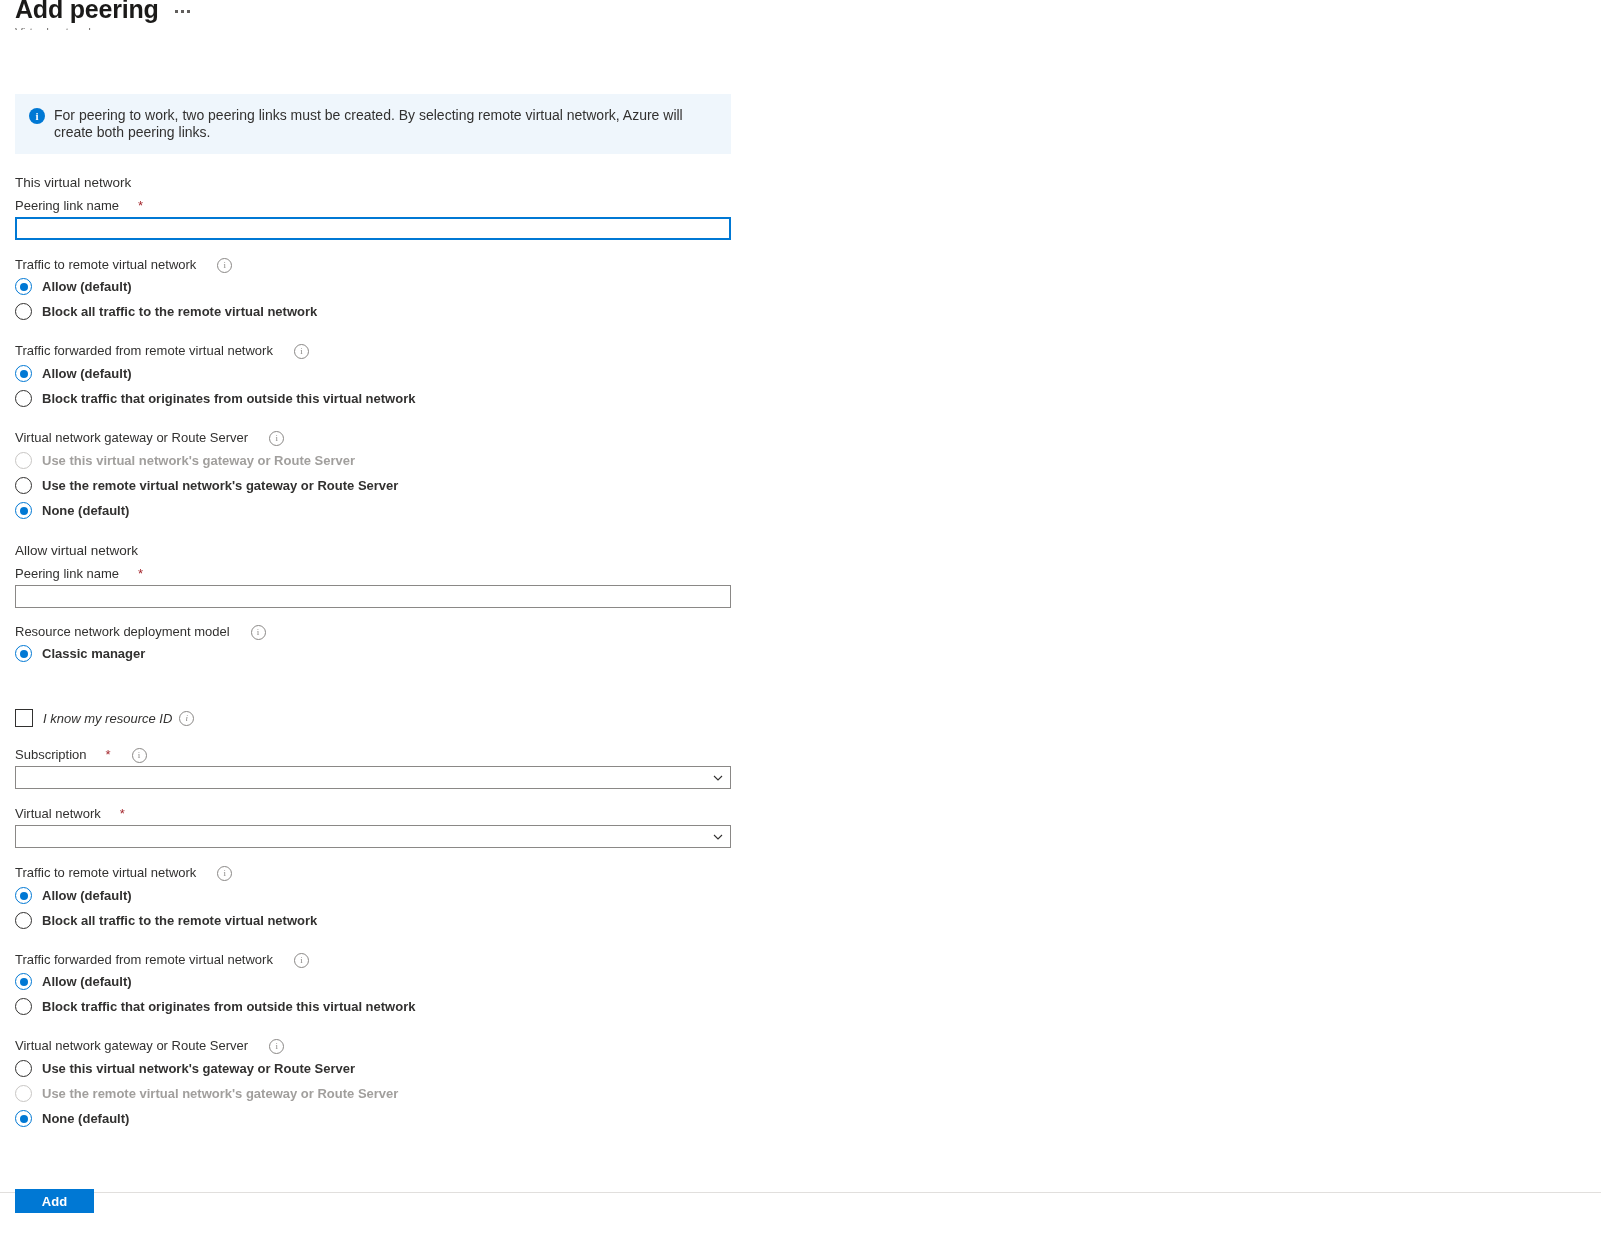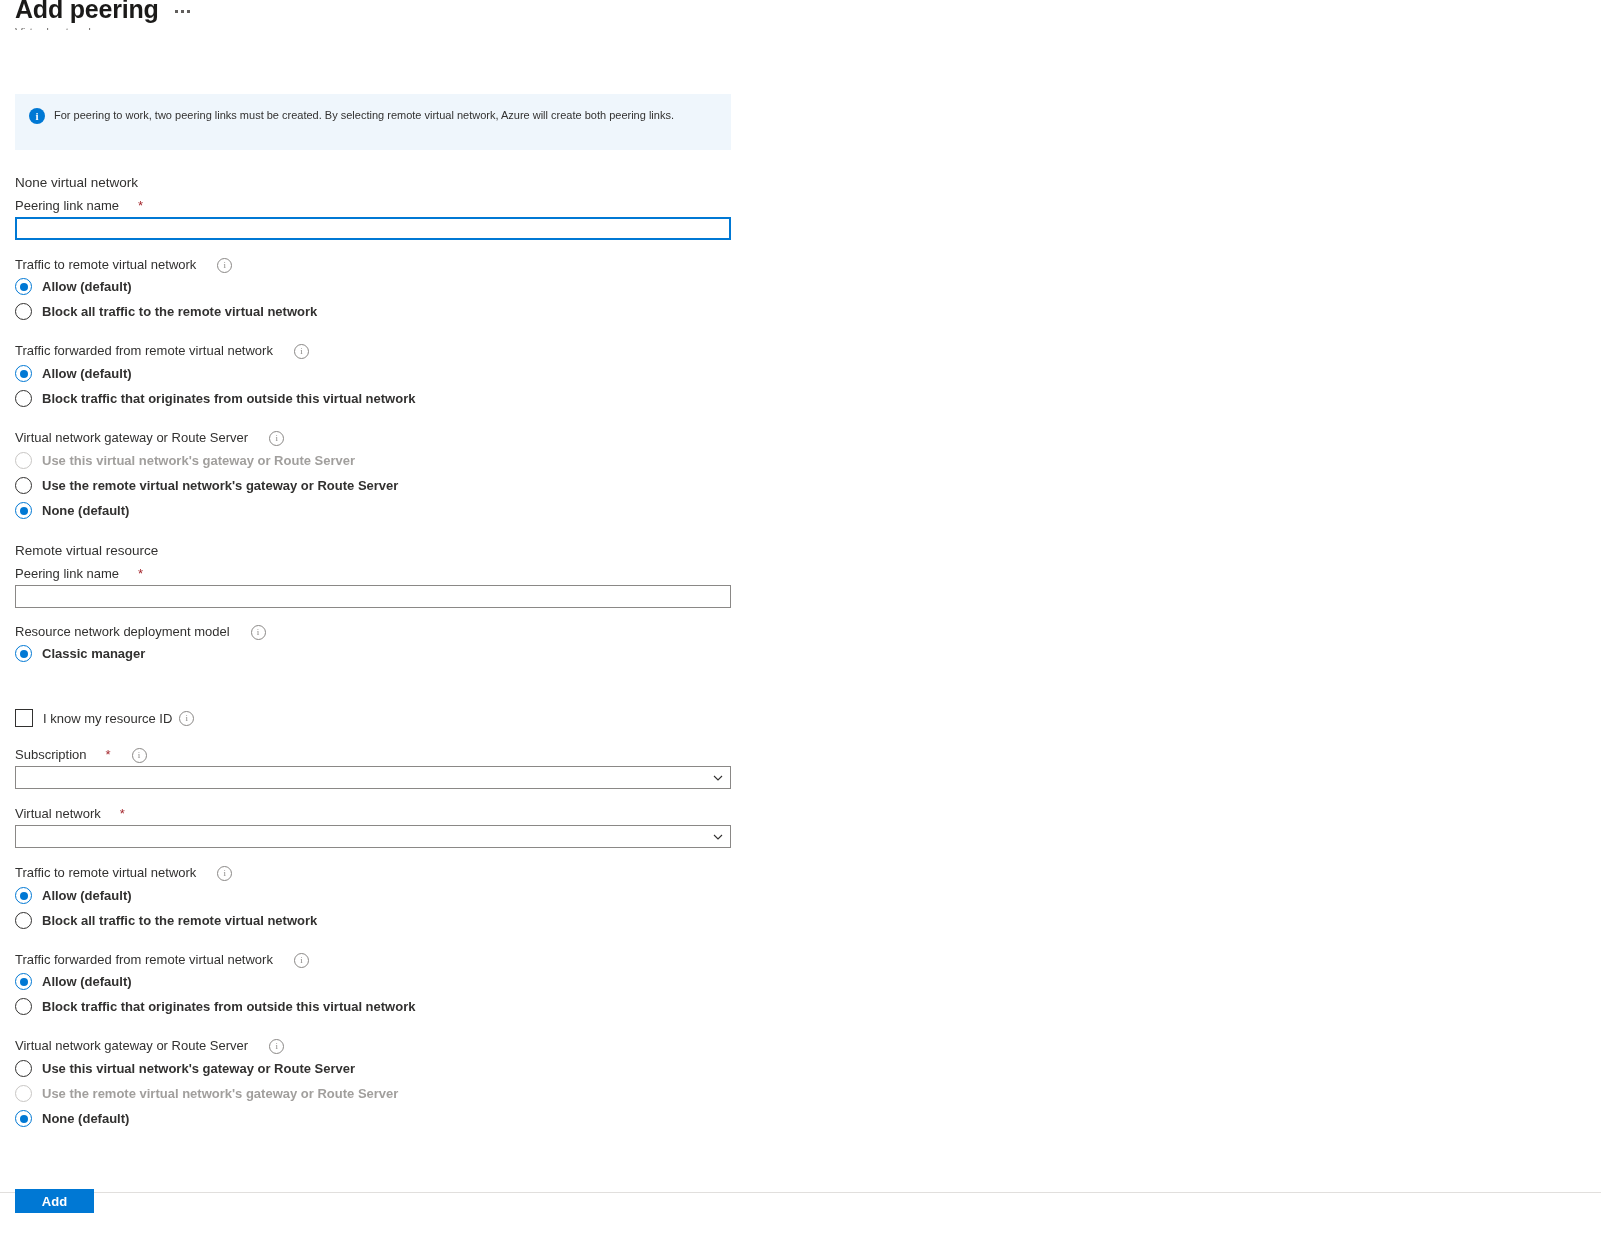--- a/index.html
+++ b/index.html
@@ -88,21 +88,21 @@
     background: #0078d4;
     color: #ffffff;
     font-size: 11px;
     font-weight: 700;
     font-family: "Liberation Serif", serif;
     line-height: 16px;
     text-align: center;
     margin-top: 1px;
   }
   .info-text {
-    font-size: 11px;
+    font-size: 14px;
     line-height: 17px;
     color: #323130;
     max-width: 650px;
   }
 
   
   .section-title {
     font-size: 13.5px;
     color: #323130;
     line-height: 18px;
@@ -247,20 +247,21 @@
     border: 1.4px solid #323130;
     box-sizing: border-box;
     background: #ffffff;
   }
   .checkbox-label {
     font-size: 13px;
     color: #323130;
     display: flex;
     align-items: flex-start;
     gap: 4px;
+    font-style: italic;
   }
 
   
   .footer-divider {
     position: absolute;
     left: 0;
     top: 1192px;
     width: 1601px;
     height: 1px;
     background: #e1dfdd;
@@ -293,21 +294,21 @@
   </button>
 </div>
 <div class="blade-subtitle">Virtual network</div>
 
 <div class="info-banner">
   <div class="info-icon-filled">i</div>
   <div class="info-text">For peering to work, two peering links must be created. By selecting remote virtual network, Azure will create both peering links.</div>
 </div>
 
 <div class="col" style="top:174px;">
-  <div class="section-title">None virtual network</div>
+  <div class="section-title">This virtual network</div>
 </div>
 
 <div class="col" style="top:197px;">
   <div class="field-label">
     <span>Peering link name</span>
     <span class="req-star">*</span>
   </div>
 </div>
 <div class="col" style="top:217px;">
   <input class="text-input focused" type="text" autofocus="" value="" style="">
@@ -362,21 +363,21 @@
     <span class="radio-mark"></span>
     <span class="radio-label">Use the remote virtual network's gateway or Route Server</span>
   </div>
   <div class="radio-row checked">
     <span class="radio-mark"></span>
     <span class="radio-label">None (default)</span>
   </div>
 </div>
 
 <div class="col" style="top:542px;">
-  <div class="section-title">Remote virtual resource</div>
+  <div class="section-title">Allow virtual network</div>
 </div>
 
 <div class="col" style="top:565px;">
   <div class="field-label">
     <span>Peering link name</span>
     <span class="req-star">*</span>
   </div>
 </div>
 <div class="col" style="top:585px;">
   <input class="text-input" type="text" value="" style="">

